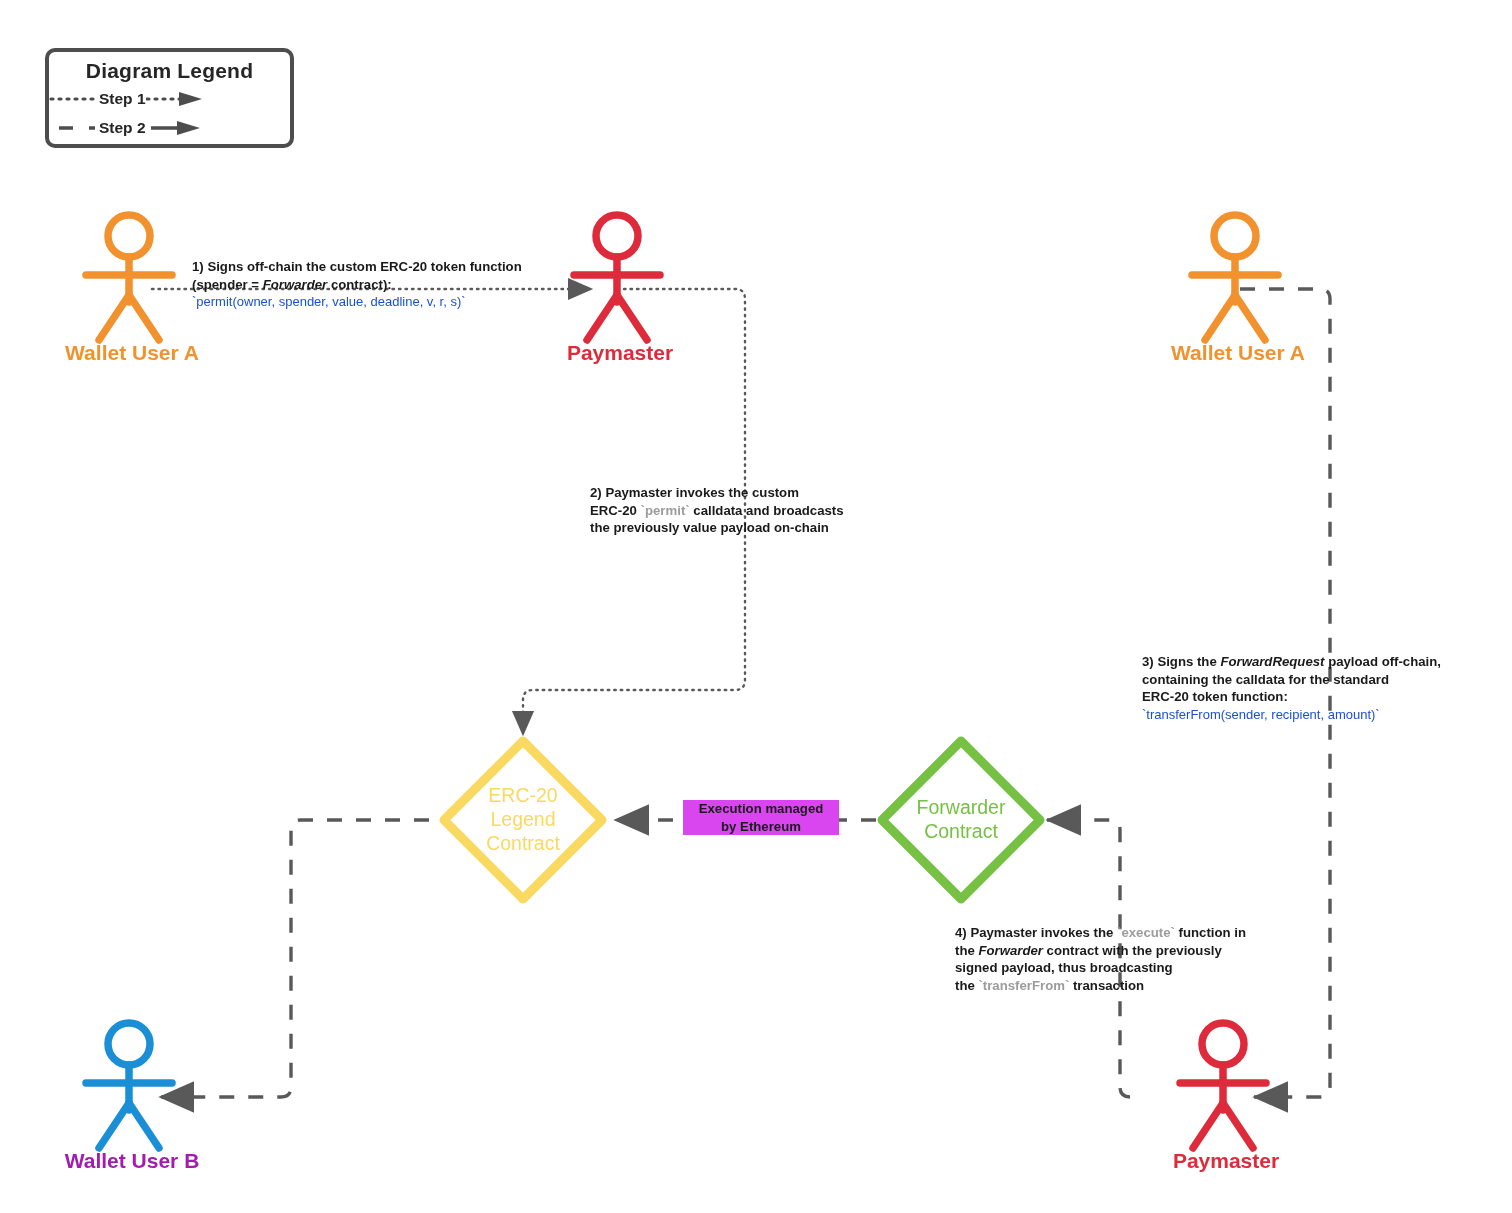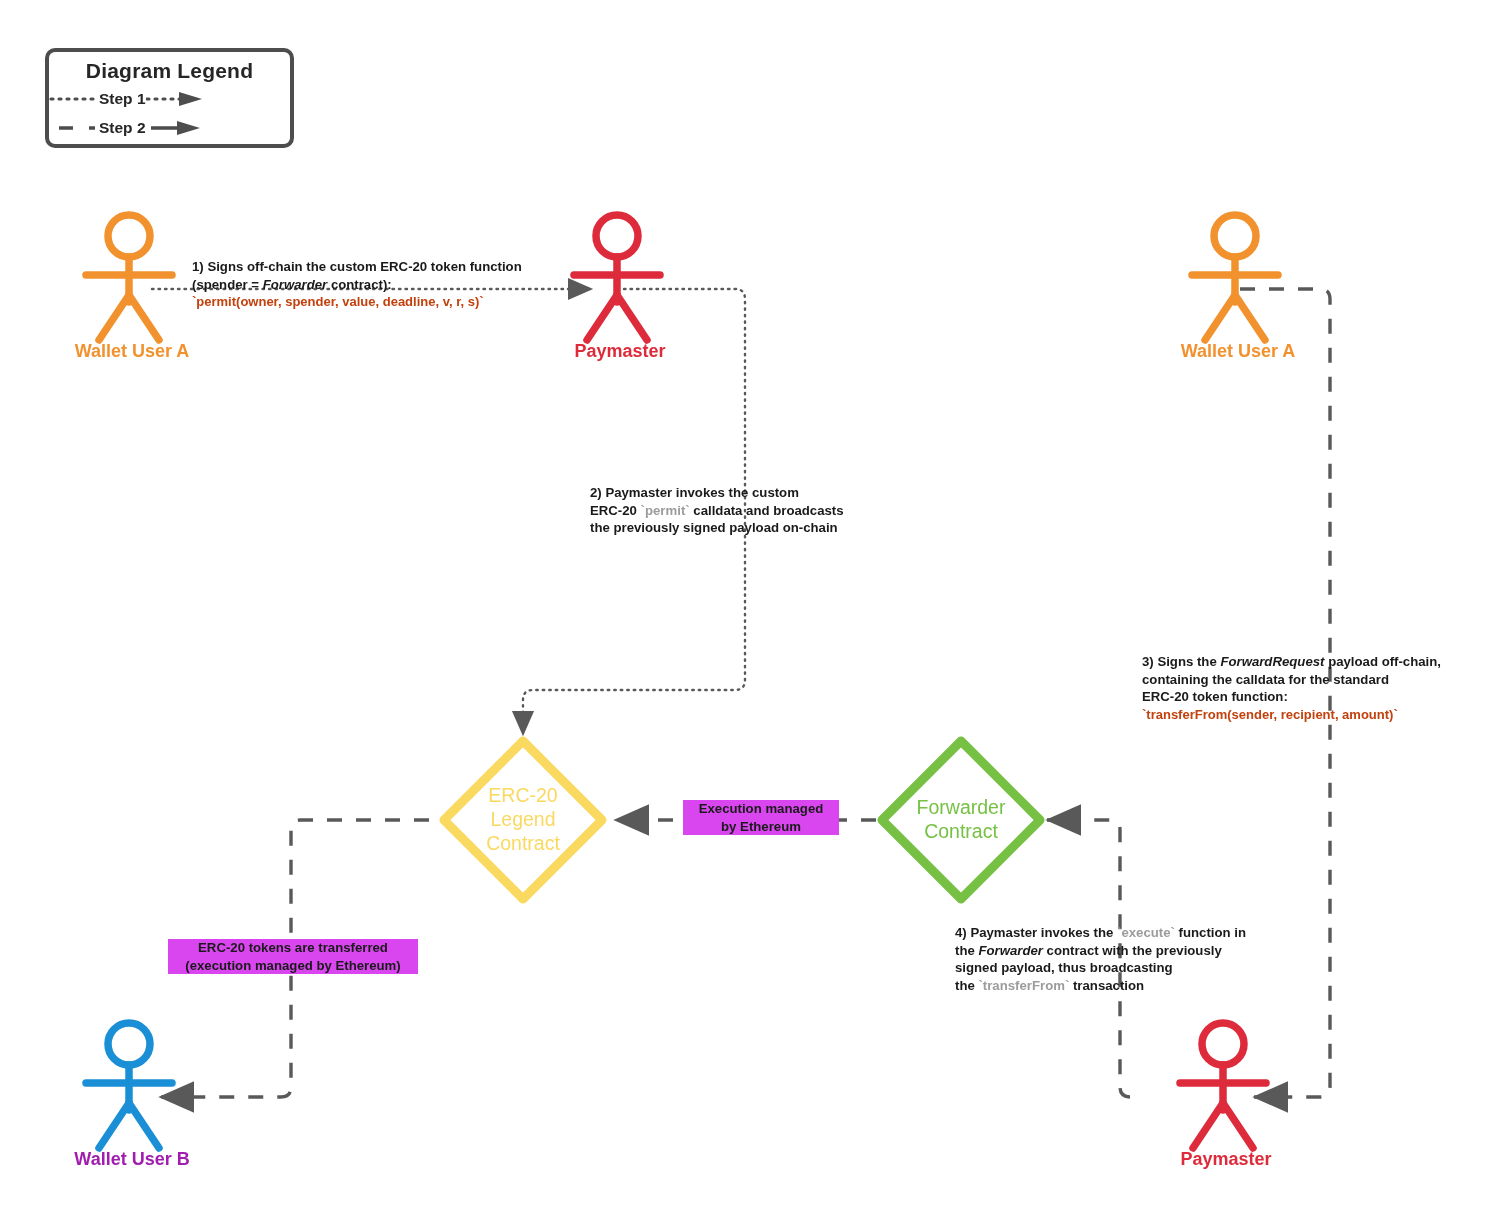--- a/index.html
+++ b/index.html
@@ -59,21 +59,21 @@
   }
 
   
   .actor {
     position: absolute;
     width: 160px;
   }
   .actor svg { display: block; }
   .actor-label {
     text-align: center;
-    font-size: 18px;
+    font-size: 21px;
     font-weight: bold;
     white-space: nowrap;
     margin-top: -4px;
   }
 
   
   .diamond-wrap {
     position: absolute;
   }
   .diamond-wrap svg {
@@ -102,22 +102,22 @@
     color: #1a1a1a;
     font-size: 13.2px;
     font-weight: bold;
     line-height: 1.33;
   }
   .note .code {
     font-weight: bold;
     color: #9c9c9c;
   }
   .note .mono-line {
-    font-weight: bold;
-    color: #c2410c;
+    font-weight: normal;
+    color: #1d4ed8;
     font-size: 13px;
   }
   .note em {
     font-style: italic;
   }
   .edge-label {
     position: absolute;
     text-align: center;
     color: #1a1a1a;
     font-size: 13.2px;
@@ -269,21 +269,21 @@
       <span>(spender = </span><em>Forwarder</em><span> contract):</span>
     </div>
     <div class="mono-line">`permit(owner, spender, value, deadline, v, r, s)`</div>
   </div>
 
   <div class="note" style="left:590px; top:484px; width:300px;">
     <div>2) Paymaster invokes the custom</div>
     <div>
       <span>ERC-20 </span><span class="code">`permit`</span><span> calldata and broadcasts</span>
     </div>
-    <div>the previously signed payload on-chain</div>
+    <div>the previously value payload on-chain</div>
   </div>
 
   <div class="note" style="left:1142px; top:653px; width:356px;">
     <div>
       <span>3) Signs the </span><em>ForwardRequest</em><span> payload off-chain,</span>
     </div>
     <div>containing the calldata for the standard</div>
     <div>ERC-20 token function:</div>
     <div class="mono-line">`transferFrom(sender, recipient, amount)`</div>
   </div>
@@ -299,18 +299,14 @@
     <div>
       <span>the </span><span class="code">`transferFrom`</span><span> transaction</span>
     </div>
   </div>
 
   <div class="edge-label" style="left:683px; top:800px; width:156px;">
     <div>Execution managed</div>
     <div>by Ethereum</div>
   </div>
 
-  <div class="edge-label" style="left:168px; top:939px; width:250px;">
-    <div>ERC-20 tokens are transferred</div>
-    <div>(execution managed by Ethereum)</div>
-  </div>
 
 </div>
 
 </body></html>

